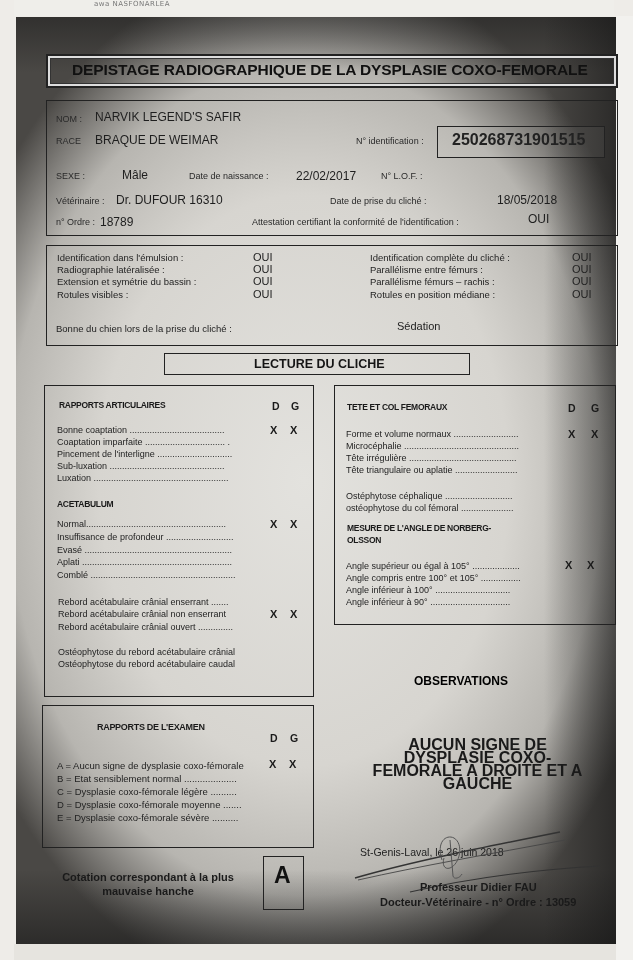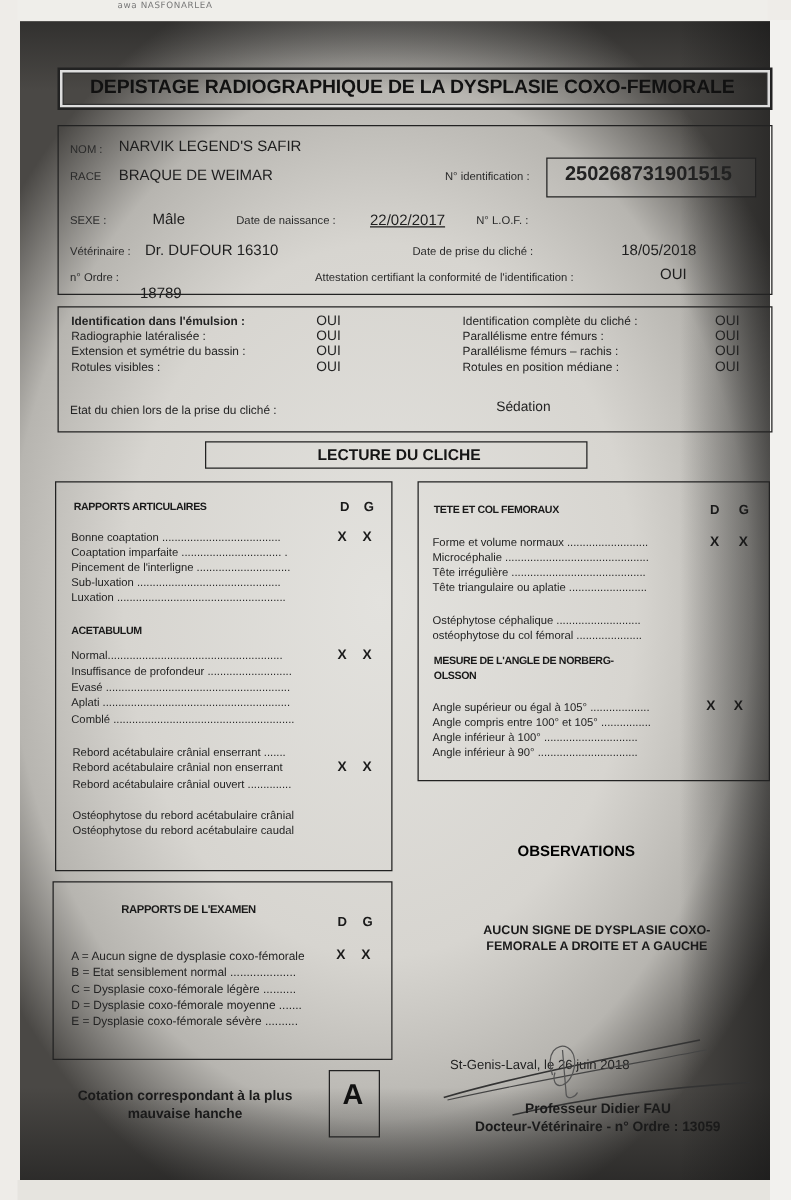--- a/index.html
+++ b/index.html
@@ -39,21 +39,21 @@
   .lecture-box { left:164px; top:353px; width:306px; height:22px; border-width:1.5px; }
   .lecture { left:254px; top:357px; font-size:12.5px; font-weight:bold; color:#151515; }
   .left-box { left:44px; top:385px; width:270px; height:312px; }
   .right-box { left:334px; top:385px; width:282px; height:240px; }
   .result-box { left:42px; top:705px; width:272px; height:143px; }
   .h-bold { font-size:8.5px; font-weight:bold; color:#1a1a1a; letter-spacing:-0.3px; }
   .dg { font-size:10.5px; font-weight:bold; color:#1a1a1a; }
   .row { font-size:9px; color:#232323; }
   .x { font-size:11px; font-weight:bold; color:#1a1a1a; }
   .obs-title { left:414px; top:674px; font-size:12px; font-weight:bold; color:#000000; }
-  .obs-text { left:370px; top:738px; width:215px; text-align:center; font-size:10px; font-weight:bold; color:#1a1a1a; line-height:13px; white-space:normal; }
+  .obs-text { left:370px; top:738px; width:215px; text-align:center; font-size:16px; font-weight:bold; color:#1a1a1a; line-height:13px; white-space:normal; }
   .place-date { left:360px; top:814px; font-size:10.5px; color:#222;margin-top:32px; }
   .cotation { left:48px; top:870px; width:200px; text-align:center; font-size:11px; font-weight:bold; color:#1a1a1a; line-height:14px; white-space:normal; }
   .grade-box { left:263px; top:856px; width:41px; height:54px; border-width:1.5px; }
   .grade { left:274px; top:862px; font-size:23px; font-weight:bold; color:#111; }
   .prof { left:420px; top:881px; font-size:11px; font-weight:bold; color:#1a1a1a; }
   .docvet { left:380px; top:896px; font-size:11px; font-weight:bold; color:#1a1a1a; }
   .signature { position:absolute; left:350px; top:820px; width:270px; height:90px; }
 </style>
 </head>
 <body>
@@ -74,56 +74,56 @@
 <div class="abs val" style="left:95px;top:110px;">NARVIK LEGEND'S SAFIR</div>
 <div class="abs lbl-s" style="left:56px;top:136px;">RACE</div>
 <div class="abs val" style="left:95px;top:133px;">BRAQUE DE WEIMAR</div>
 <div class="abs lbl-s" style="left:356px;top:136px;">N° identification :</div>
 <div class="box idnum-box"></div>
 <div class="abs idnum">250268731901515</div>
 
 <div class="abs lbl-s" style="left:56px;top:171px;">SEXE :</div>
 <div class="abs val" style="left:122px;top:168px;">Mâle</div>
 <div class="abs lbl-s" style="left:189px;top:171px;">Date de naissance :</div>
-<div class="abs val" style="left:296px;top:169px;text-decoration:underline;">22/02/2017</div>
+<div class="abs val" style="left:296px;top:169px;">22/02/2017</div>
 <div class="abs lbl-s" style="left:381px;top:171px;">N° L.O.F. :</div>
 <div class="abs val" style="left:430px;top:169px;"></div>
 
 <div class="abs lbl-s" style="left:56px;top:196px;">Vétérinaire :</div>
 <div class="abs val" style="left:116px;top:193px;">Dr. DUFOUR 16310</div>
 <div class="abs lbl-s" style="left:330px;top:196px;">Date de prise du cliché :</div>
 <div class="abs val" style="left:497px;top:193px;">18/05/2018</div>
 
 <div class="abs lbl-s" style="left:56px;top:217px;">n° Ordre :</div>
-<div class="abs val" style="left:112px;top:215px;margin-top:12px;">18789</div>
+<div class="abs val" style="left:100px;top:215px;">18789</div>
 <div class="abs lbl-s" style="left:252px;top:217px;">Attestation certifiant la conformité de l'identification :</div>
 <div class="abs val" style="left:528px;top:212px;">OUI</div>
 
 <div class="box check-box"></div>
 <div>
-  <div class="abs cl" style="left:57px;top:252px;font-weight:bold;">Identification dans l'émulsion :</div>
+  <div class="abs cl" style="left:57px;top:252px;">Identification dans l'émulsion :</div>
   <div class="abs cv" style="left:253px;top:251px;">OUI</div>
   <div class="abs cl" style="left:57px;top:264px;">Radiographie latéralisée :</div>
   <div class="abs cv" style="left:253px;top:263px;">OUI</div>
   <div class="abs cl" style="left:57px;top:276px;">Extension et symétrie du bassin :</div>
   <div class="abs cv" style="left:253px;top:275px;">OUI</div>
   <div class="abs cl" style="left:57px;top:289px;">Rotules visibles :</div>
   <div class="abs cv" style="left:253px;top:288px;">OUI</div>
 </div>
 <div>
   <div class="abs cl" style="left:370px;top:252px;">Identification complète du cliché :</div>
   <div class="abs cv" style="left:572px;top:251px;">OUI</div>
   <div class="abs cl" style="left:370px;top:264px;">Parallélisme entre fémurs :</div>
   <div class="abs cv" style="left:572px;top:263px;">OUI</div>
   <div class="abs cl" style="left:370px;top:276px;">Parallélisme fémurs – rachis :</div>
   <div class="abs cv" style="left:572px;top:275px;">OUI</div>
   <div class="abs cl" style="left:370px;top:289px;">Rotules en position médiane :</div>
   <div class="abs cv" style="left:572px;top:288px;">OUI</div>
 </div>
-<div class="abs cl" style="left:56px;top:323px;">Etat du chien lors de la prise du cliché :</div>
+<div class="abs cl" style="left:56px;top:323px;">Bonne du chien lors de la prise du cliché :</div>
 <div class="abs cv" style="left:397px;top:320px;">Sédation</div>
 
 <div class="box lecture-box"></div>
 <div class="abs lecture">LECTURE DU CLICHE</div>
 
 <div class="box left-box"></div>
 <div class="abs h-bold" style="left:59px;top:400px;">RAPPORTS ARTICULAIRES</div>
 <div class="abs dg" style="left:272px;top:400px;">D</div>
 <div class="abs dg" style="left:291px;top:400px;">G</div>
 

